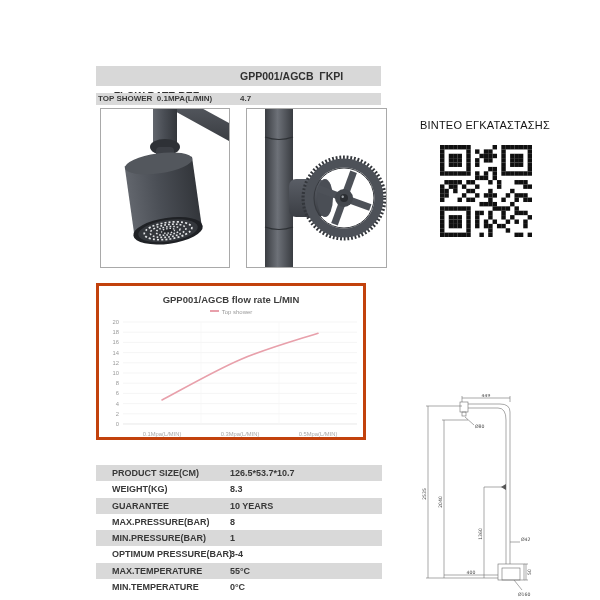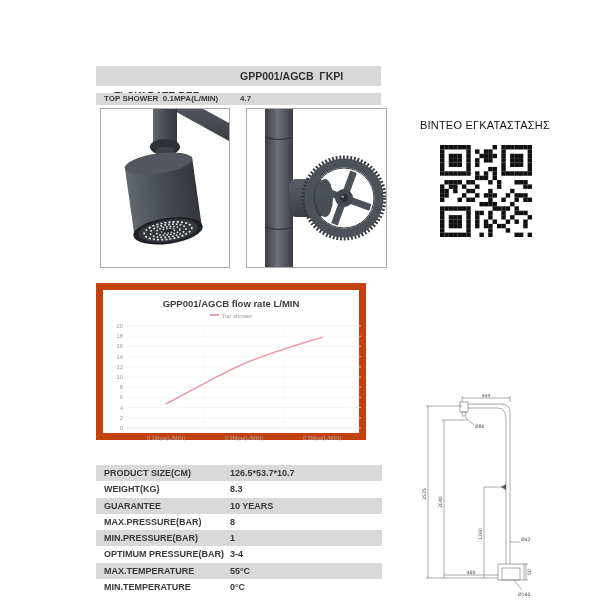--- a/index.html
+++ b/index.html
@@ -13,41 +13,41 @@
   .flow-table{left:96px;top:24px;width:285px;}
   .flow-header{height:20px;line-height:20px;background:#d8d8d8;position:relative;
     font-size:10.5px;font-weight:700;color:#303030;white-space:pre;margin-top:42px;}
   .flow-header .hlabel{padding-left:6px;}
   .flow-header .hvalue{position:absolute;left:144px;top:0;}
   .flow-rows{margin-top:7px;}
   .trow{position:relative;white-space:pre;}
   .shade{background:#d9d9d9;}
   .plain{background:#ffffff;}
   .flow-rows .trow{height:12.4px;line-height:12.4px;font-size:8px;font-weight:700;color:#3a3a3a;}
-  .flow-rows .tlabel{padding-left:8px;}
+  .flow-rows .tlabel{padding-left:2px;}
   .flow-rows .tvalue{position:absolute;left:144px;top:0;}
 
   .spec-table{left:96px;top:465px;width:286px;}
   .spec-table .trow{height:16.3px;line-height:16.3px;font-size:9px;font-weight:700;color:#383838;}
-  .spec-table .tlabel{padding-left:8px;text-align:right;}
+  .spec-table .tlabel{padding-left:16px;text-align:right;}
   .spec-table .tvalue{position:absolute;left:134px;top:0;}
 
   
   .photo{background:#fff;border:1px solid #a9a9a9;}
   .photo-left{left:100px;top:108px;width:128px;height:158px;}
   .photo-right{left:246px;top:108px;width:139px;height:158px;}
   .photo svg{display:block;}
 
   
   .video-title{left:420px;top:119px;width:158px;text-align:left;
     font-size:11px;color:#141414;letter-spacing:.2px;}
   .qr{left:440px;top:145px;width:92px;height:92px;}
 
   
-  .chart-box{left:96px;top:283px;width:270px;height:157px;border:7px solid #c2410c;
+  .chart-box{left:96px;top:283px;width:270px;height:157px;border:3px solid #c2410c;
     background:#fff;box-sizing:border-box;}
   .chart-title{margin-top:8px;text-align:center;font-size:9.5px;font-weight:700;color:#3d3d3d;}
   .chart-legend{text-align:center;margin-top:3px;font-size:6px;color:#9a9a9a;height:8px;line-height:8px;}
   .legend-dash{display:inline-block;width:9px;height:2px;vertical-align:2px;margin-right:3px;background:#e8a0ab;}
 
   
   .tech-drawing{left:418px;top:394px;width:145px;height:208px;}
   .tech-drawing text{font-family:"DejaVu Sans",sans-serif;fill:#4a4a4a;font-size:4.6px;}
 </style>
 </head>

